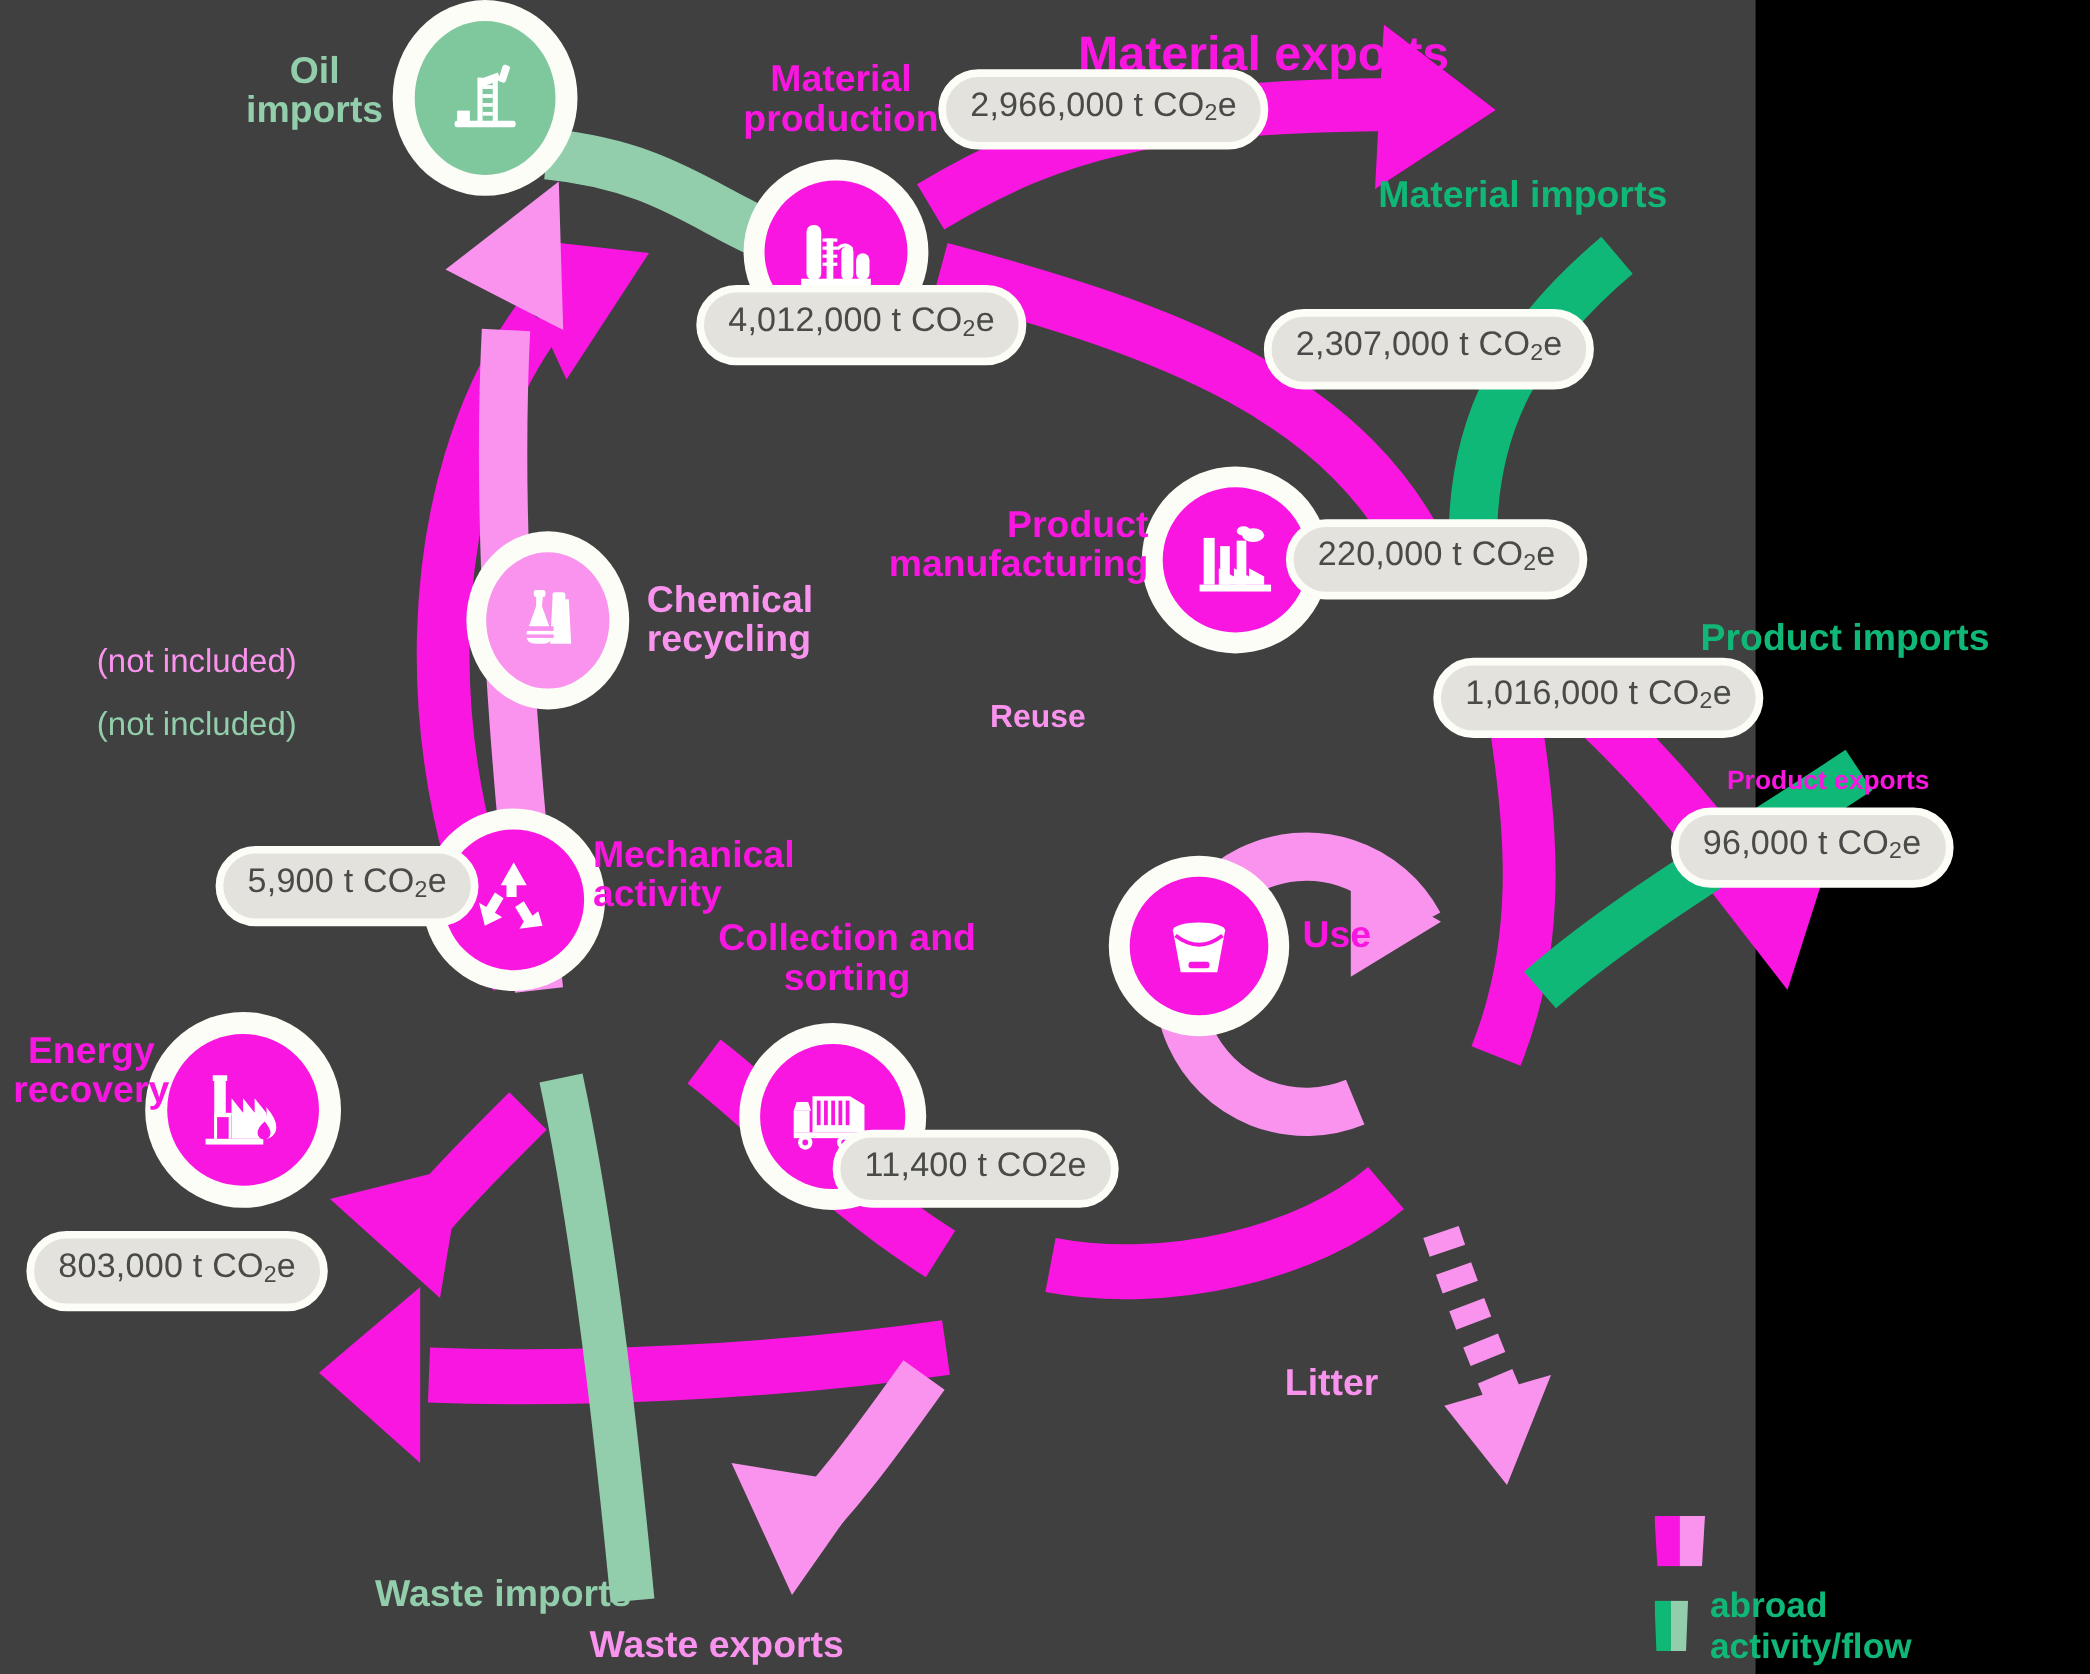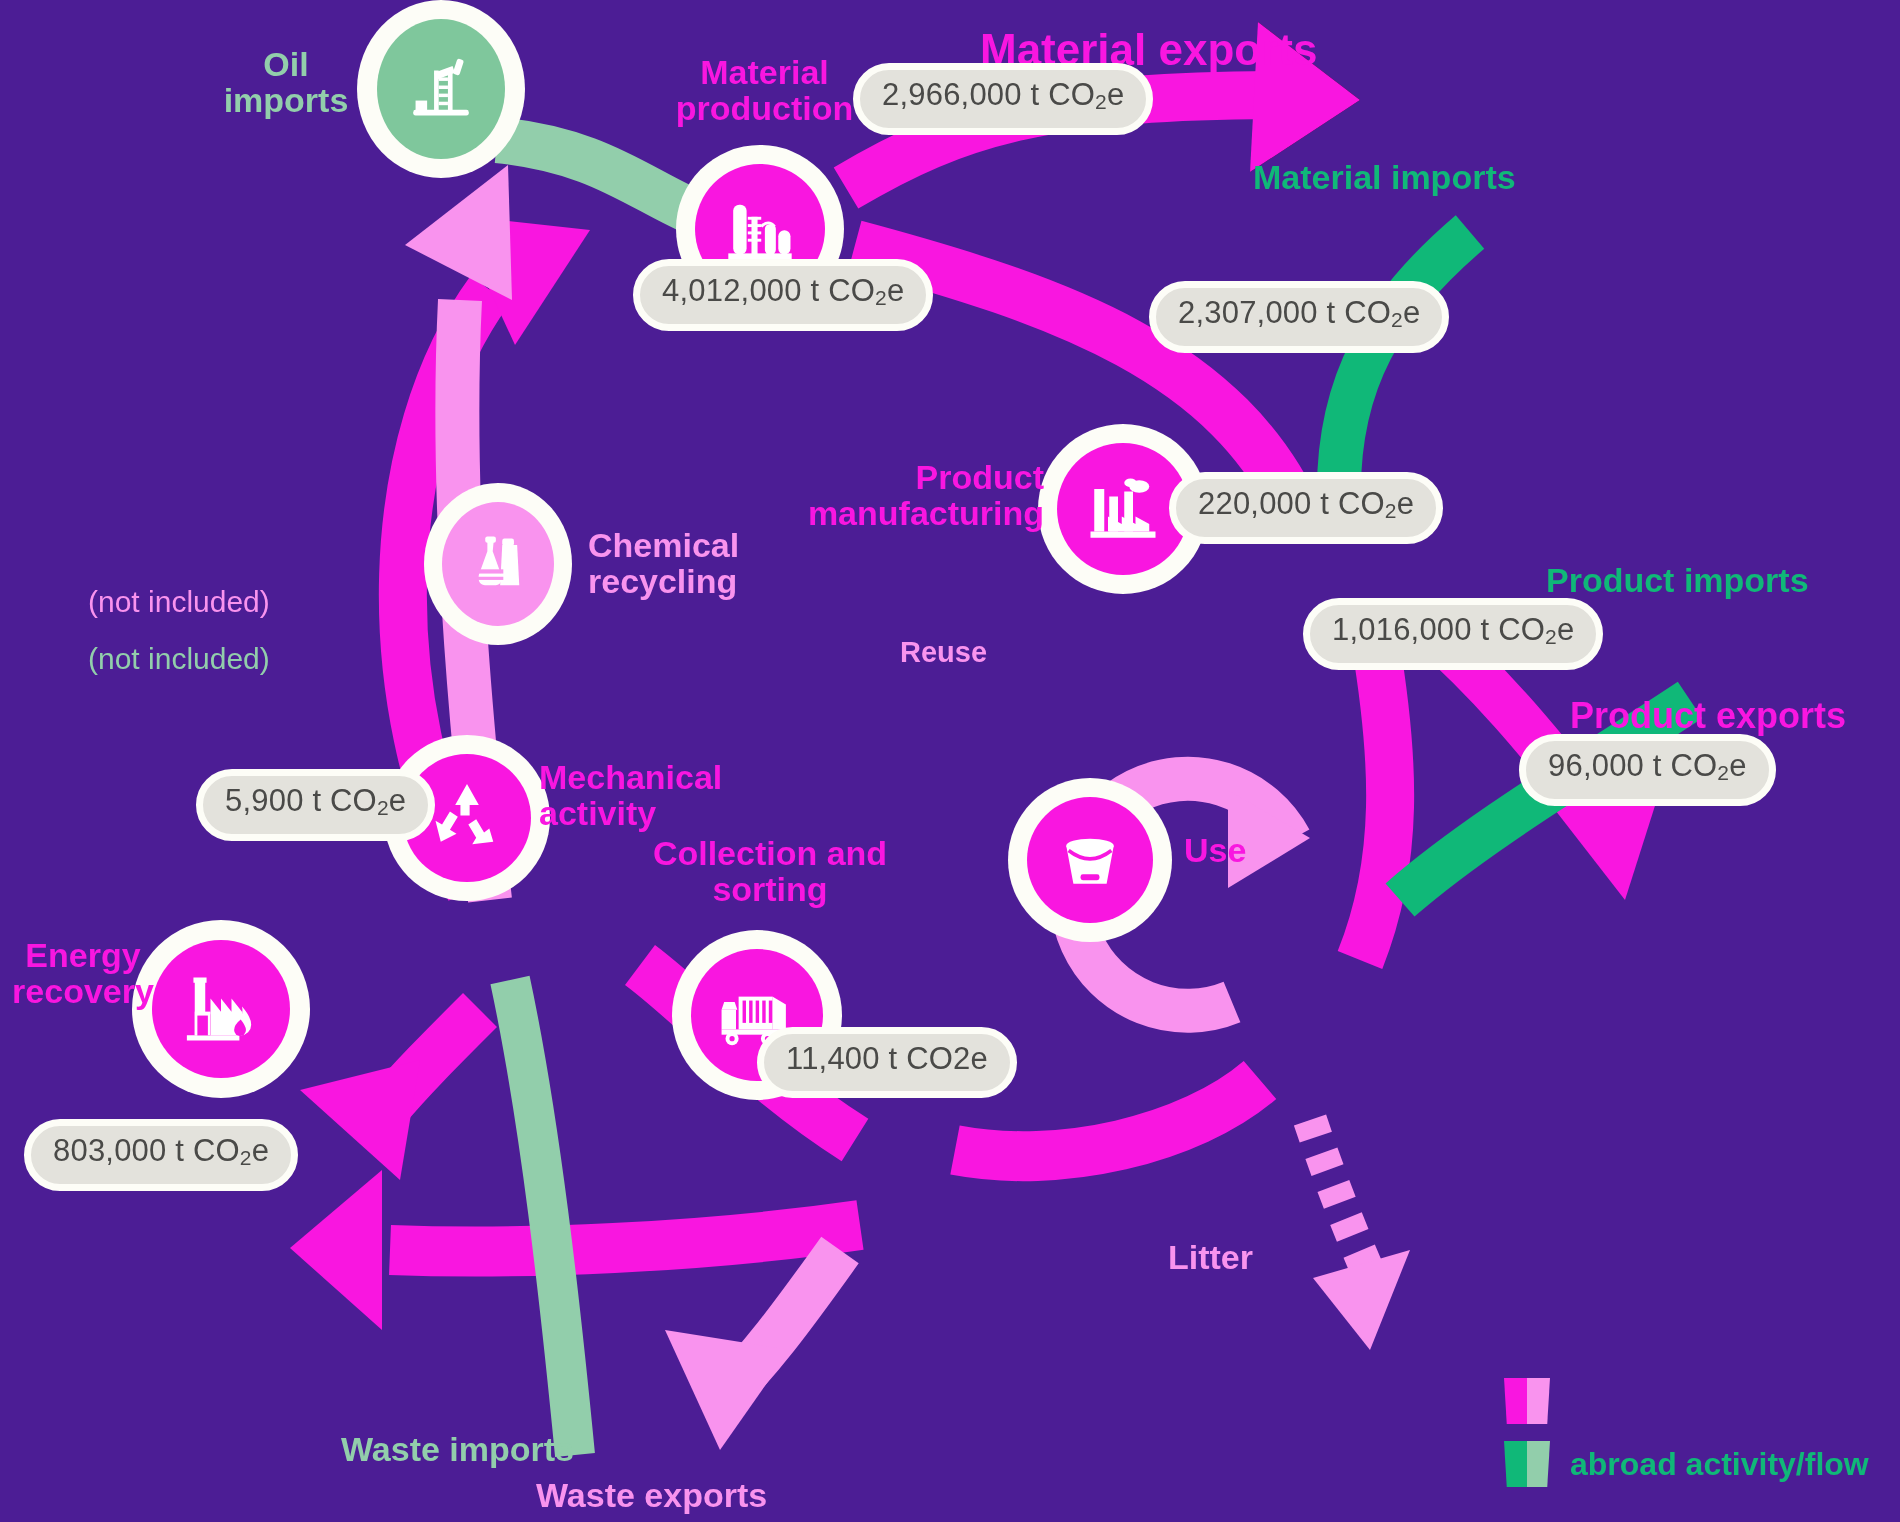--- a/index.html
+++ b/index.html
@@ -1,18 +1,18 @@
 <!DOCTYPE html>
 <html><head>
 <meta charset="utf-8">
 <style>
   html,body{margin:0;padding:0;background:#000;}
   body{width:1900px;height:1522px;position:relative;overflow:hidden;
        font-family:"Liberation Sans","DejaVu Sans",sans-serif;}
-  #stage{position:absolute;inset:0;width:1900px;height:1522px;background:#4c1d95;}
+  #stage{position:absolute;inset:0;width:1596px;height:1522px;background:#404040;}
   svg#flows{position:absolute;left:0;top:0;width:1900px;height:1522px;}
 
   
   .node{position:absolute;border-radius:50%;background:#fdfdf7;
         display:flex;align-items:center;justify-content:center;}
   .node .disc{border-radius:50%;display:flex;align-items:center;justify-content:center;}
   .node svg{display:block;}
 
   
   .lbl{position:absolute;font-weight:bold;line-height:1.05;white-space:pre;}
@@ -256,21 +256,21 @@
 
   <div class="lbl c" style="left:-12px;top:938px;width:190px;font-size:34px;color:#f916e0;">Energy
 recovery</div>
 
   <div class="lbl" style="left:980px;top:27px;font-size:44px;color:#f916e0;">Material exports</div>
 
   <div class="lbl" style="left:1253px;top:160px;font-size:34px;color:#10b878;">Material imports</div>
 
   <div class="lbl" style="left:1546px;top:563px;font-size:34px;color:#10b878;">Product imports</div>
 
-  <div class="lbl" style="left:1570px;top:697px;font-size:36px;color:#f916e0;">Product exports</div>
+  <div class="lbl" style="left:1570px;top:697px;font-size:24px;color:#f916e0;">Product exports</div>
 
   <div class="lbl" style="left:341px;top:1432px;font-size:34px;color:#92ceab;">Waste imports</div>
 
   <div class="lbl" style="left:536px;top:1478px;font-size:34px;color:#f993ee;">Waste exports</div>
 
   <div class="lbl" style="left:900px;top:637px;font-size:29px;color:#f993ee;">Reuse</div>
 
   <div class="lbl" style="left:1168px;top:1240px;font-size:34px;color:#f993ee;">Litter</div>
 
   <div class="lbl" style="left:88px;top:586px;font-size:30px;font-weight:normal;color:#f993ee;">(not included)</div>

